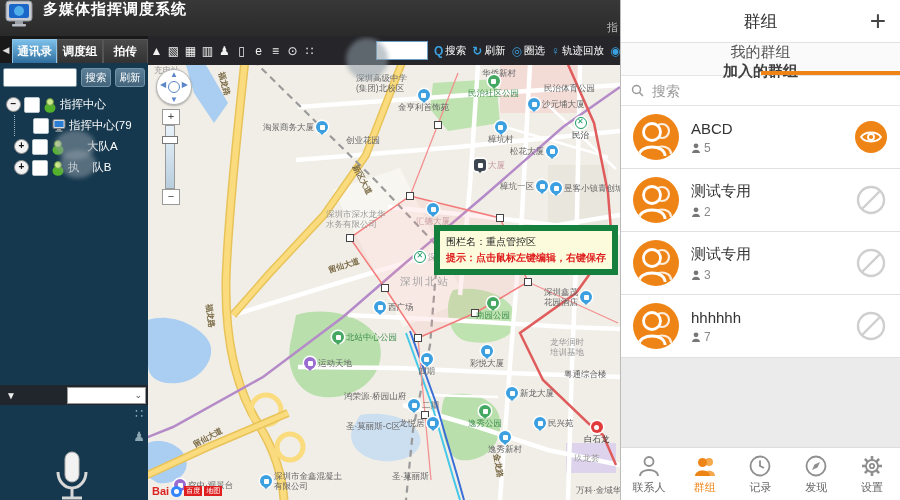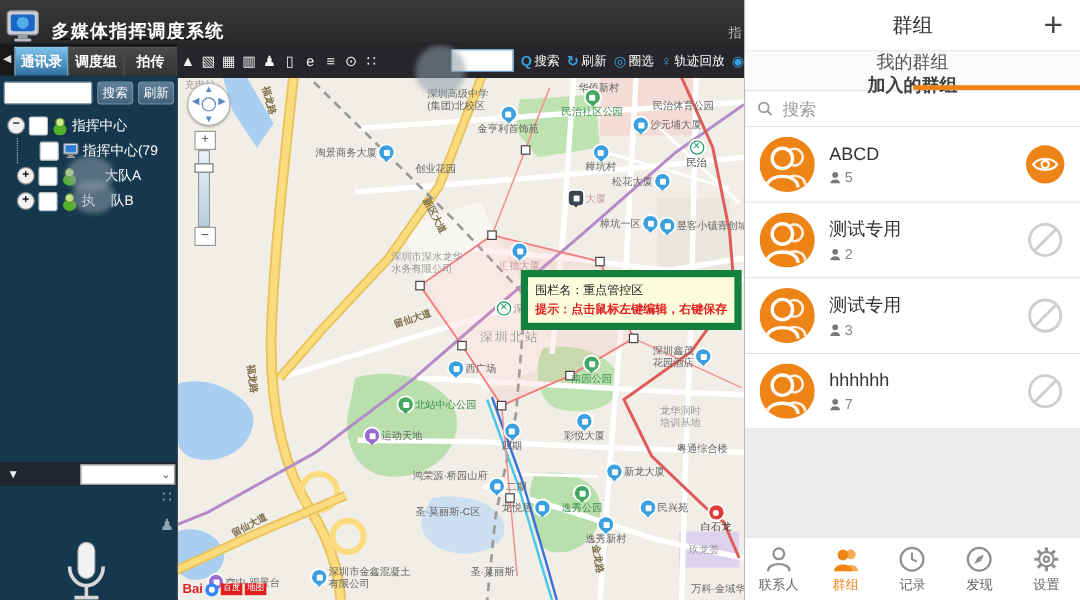--- a/index.html
+++ b/index.html
@@ -1,20 +1,20 @@
 <!DOCTYPE html>
 <html><head>
 <meta charset="utf-8">
 <style>
   html,body{margin:0;padding:0;}
   body{width:900px;height:500px;position:relative;overflow:hidden;
        font-family:"Liberation Sans","DejaVu Sans",sans-serif;background:#000;}
   
   .app{position:absolute;left:0;top:0;width:620px;height:500px;background:#222;}
-  .titlebar{position:relative;height:36px;background:linear-gradient(#383838,#2a2a2a);display:flex;align-items:flex-end;padding-left:5px;text-decoration:underline;}
+  .titlebar{position:relative;height:36px;background:linear-gradient(#383838,#2a2a2a);display:flex;align-items:flex-start;padding-left:5px;}
   .titlebar .apptitle{color:#fff;font-size:15px;font-weight:bold;margin-left:8px;letter-spacing:1px;}
   .mon-ico{width:30px;height:28px;flex:none;}
   .title-partial{position:absolute;right:2px;bottom:1px;color:#bbb;font-size:11px;}
   .workspace{position:absolute;top:36px;left:0;right:0;bottom:0;display:flex;}
   
   .sidebar{width:148px;flex:none;position:relative;background:#16384e;overflow:hidden;}
   .tabsrow{height:27px;background:#191919;display:flex;align-items:stretch;}
   .backarrow{width:12px;color:#ddd;font-size:9px;display:flex;align-items:center;justify-content:center;}
   .stab{flex:1;display:flex;align-items:center;justify-content:center;color:#fff;font-size:11.5px;font-weight:bold;
         background:linear-gradient(#4a4a4a,#333);border:1px solid #555;border-bottom:none;margin-top:3px;}
@@ -528,21 +528,21 @@
               <span>
                 <span class="lt">新龙大厦</span>
               </span>
             </div>
             <div class="ml " style="left: 260px; top: 334px;">
               <span class="poi poi-blue"></span>
               <span>
                 <span class="lt">二期</span>
               </span>
             </div>
-            <div class="ml mr" style="left: 270px; top: 352px;">
+            <div class="ml mr" style="left: 251px; top: 352px;">
               <span class="poi poi-blue"></span>
               <span>
                 <span class="lt">龙悦居</span>
               </span>
             </div>
             <div class="ml " style="left: 386px; top: 352px;">
               <span class="poi poi-blue"></span>
               <span>
                 <span class="lt">民兴苑</span>
               </span>

